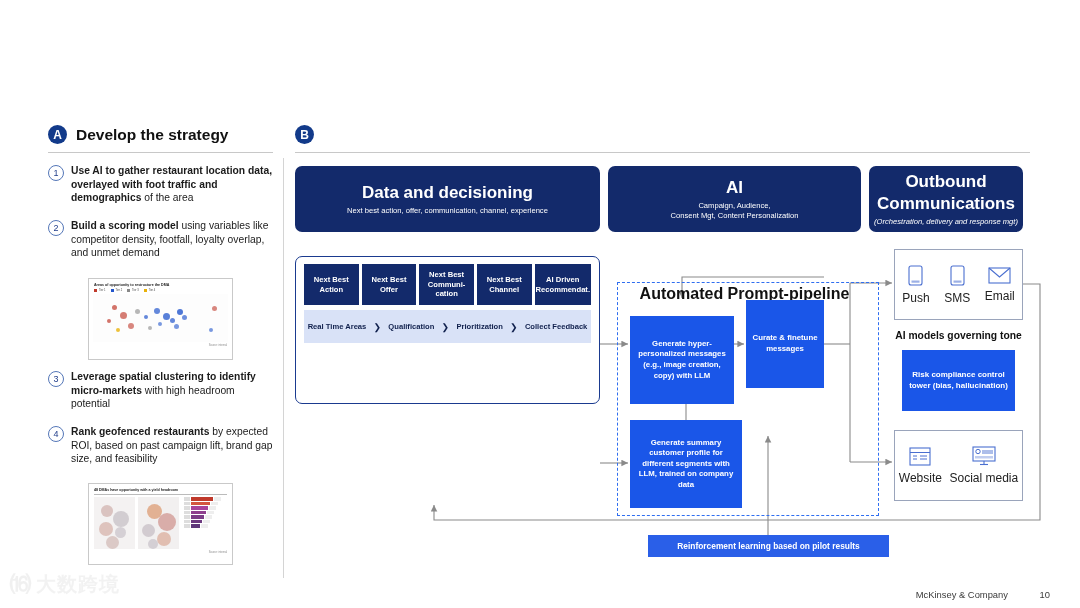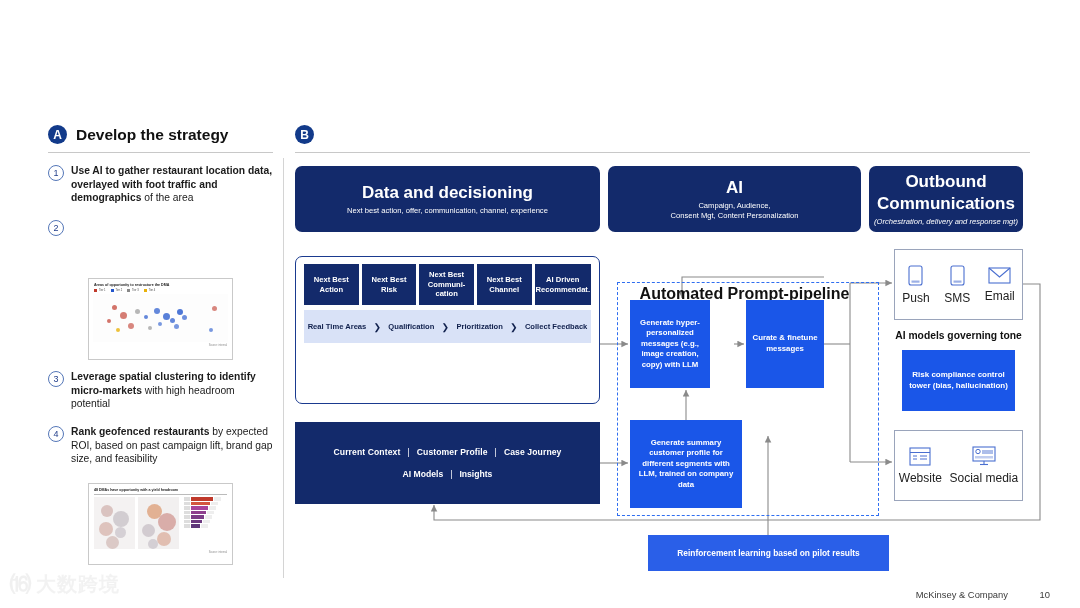--- a/index.html
+++ b/index.html
@@ -115,42 +115,42 @@
   .ctx-l2{font-size:8.6px;font-weight:bold;margin-top:12px;}
   .ctx-l1 em,.ctx-l2 em{font-style:normal;font-weight:normal;padding:0 7px;}
 
   
   .pp-title{position:absolute;left:612px;top:261px;width:265px;text-align:center;
     font-size:16px;font-weight:bold;color:#111;margin-top:24px;}
   .pp-dash{
     position:absolute;left:617px;top:282px;width:262px;height:234px;
     border:1.7px dashed #2f6ef0;box-sizing:border-box;
   }
-  .pb1{left:630px;top:300px;width:80px;height:88px;}
+  .pb1{left:630px;top:316px;width:104px;height:88px;}
   .pb2{left:746px;top:300px;width:78px;height:88px;}
   .pb3{left:630px;top:420px;width:112px;height:88px;}
   .pb-t{font-size:7.8px;font-weight:bold;line-height:1.35;padding:0 4px;}
 
   
   .chan{
     position:absolute;border:1px solid #9aa4bb;background:#fff;box-sizing:border-box;
     display:flex;align-items:center;justify-content:space-around;
   }
   .chan1{left:894px;top:249px;width:129px;height:71px;}
   .chan2{left:894px;top:430px;width:129px;height:71px;}
   .chan-item{display:flex;flex-direction:column;align-items:center;gap:5px;}
   .chan-lbl{font-size:12px;color:#222;}
   .govern{position:absolute;left:880px;top:330px;width:157px;text-align:center;
     font-size:10.3px;font-weight:bold;color:#111;}
   .risk{left:902px;top:350px;width:113px;height:61px;}
   .risk-t{font-size:8px;font-weight:bold;line-height:1.35;padding:0 5px;}
 
   
   .rbar{
-    position:absolute;left:648px;top:535px;width:241px;height:36px;
+    position:absolute;left:648px;top:535px;width:241px;height:22px;
     background:#2a5fe8;color:#fff;font-size:8.4px;font-weight:bold;
     display:flex;align-items:center;justify-content:center;text-align:center;
   }
 
   
   .foot-brand{position:absolute;right:72px;bottom:8px;font-size:9.4px;color:#3b3b3b;}
   .foot-page{position:absolute;right:30px;bottom:8px;font-size:9.4px;color:#3b3b3b;}
 
   
   .wm{position:absolute;left:10px;bottom:10px;display:flex;align-items:center;gap:6px;
@@ -177,20 +177,21 @@
   <div class="rule-a"></div>
   <div class="rule-b"></div>
   <div class="vdivider"></div>
 
   <div class="list-item li1">
     <div class="num">1</div>
     <div class="litxt"><b>Use AI to gather restaurant location data, overlayed with foot traffic and demographics</b><span> of the area</span></div>
   </div>
   <div class="list-item li2">
     <div class="num">2</div>
+    <div class="litxt"><b>Build a scoring model</b><span> using variables like competitor density, footfall, loyalty overlap, and unmet demand</span></div>
   </div>
   <div class="list-item li3">
     <div class="num">3</div>
     <div class="litxt"><b>Leverage spatial clustering to identify micro-markets</b><span> with high headroom potential</span></div>
   </div>
   <div class="list-item li4">
     <div class="num">4</div>
     <div class="litxt"><b>Rank geofenced restaurants</b><span> by expected ROI, based on past campaign lift, brand gap size, and feasibility</span></div>
   </div>
 
@@ -328,44 +329,36 @@
 Consent Mgt, Content  Personalization</div>
   </div>
   <div class="box rounded navy top-box tb3 ctr">
     <div class="tb-h">Outbound Communications</div>
     <div class="tb-s ital">(Orchestration, delivery and response mgt)</div>
   </div>
 
   <div class="box dec">
     <div class="dec-cells">
       <div class="dec-cell">Next Best Action</div>
-      <div class="dec-cell">Next Best Risk</div>
+      <div class="dec-cell">Next Best Offer</div>
       <div class="dec-cell">Next Best Communi-cation</div>
       <div class="dec-cell">Next Best Channel</div>
       <div class="dec-cell">AI Driven Recommendat.</div>
     </div>
     <div class="dec-flow">
       <span>Real Time Areas</span>
       <span class="chev">❯</span>
       <span>Qualification</span>
       <span class="chev">❯</span>
       <span>Prioritization</span>
       <span class="chev">❯</span>
       <span>Collect Feedback</span>
     </div>
   </div>
 
-  <div class="box navy ctxbox ctr">
-    <div class="ctx-l1">
-      <span>Current Context</span><em>|</em><span>Customer Profile</span><em>|</em><span>Case Journey</span>
-    </div>
-    <div class="ctx-l2">
-      <span>AI Models</span><em>|</em><span>Insights</span>
-    </div>
-  </div>
 
   <div class="pp-title">Automated Prompt-pipeline</div>
   <div class="pp-dash"></div>
   <div class="box bright pb1 ctr">
     <div class="pb-t">Generate hyper-personalized messages (e.g., image creation, copy) with LLM</div>
   </div>
   <div class="box bright pb3 ctr">
     <div class="pb-t">Generate summary customer profile for different segments with LLM, trained on company data</div>
   </div>
   <div class="box bright pb2 ctr">

